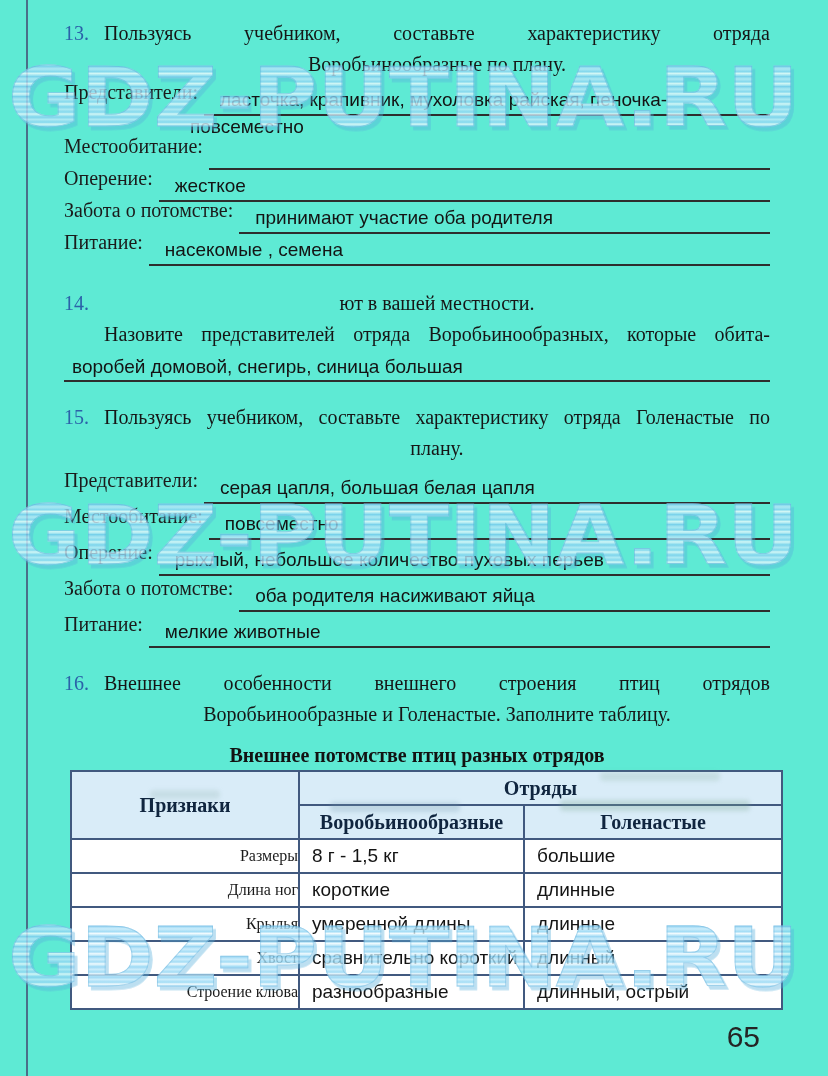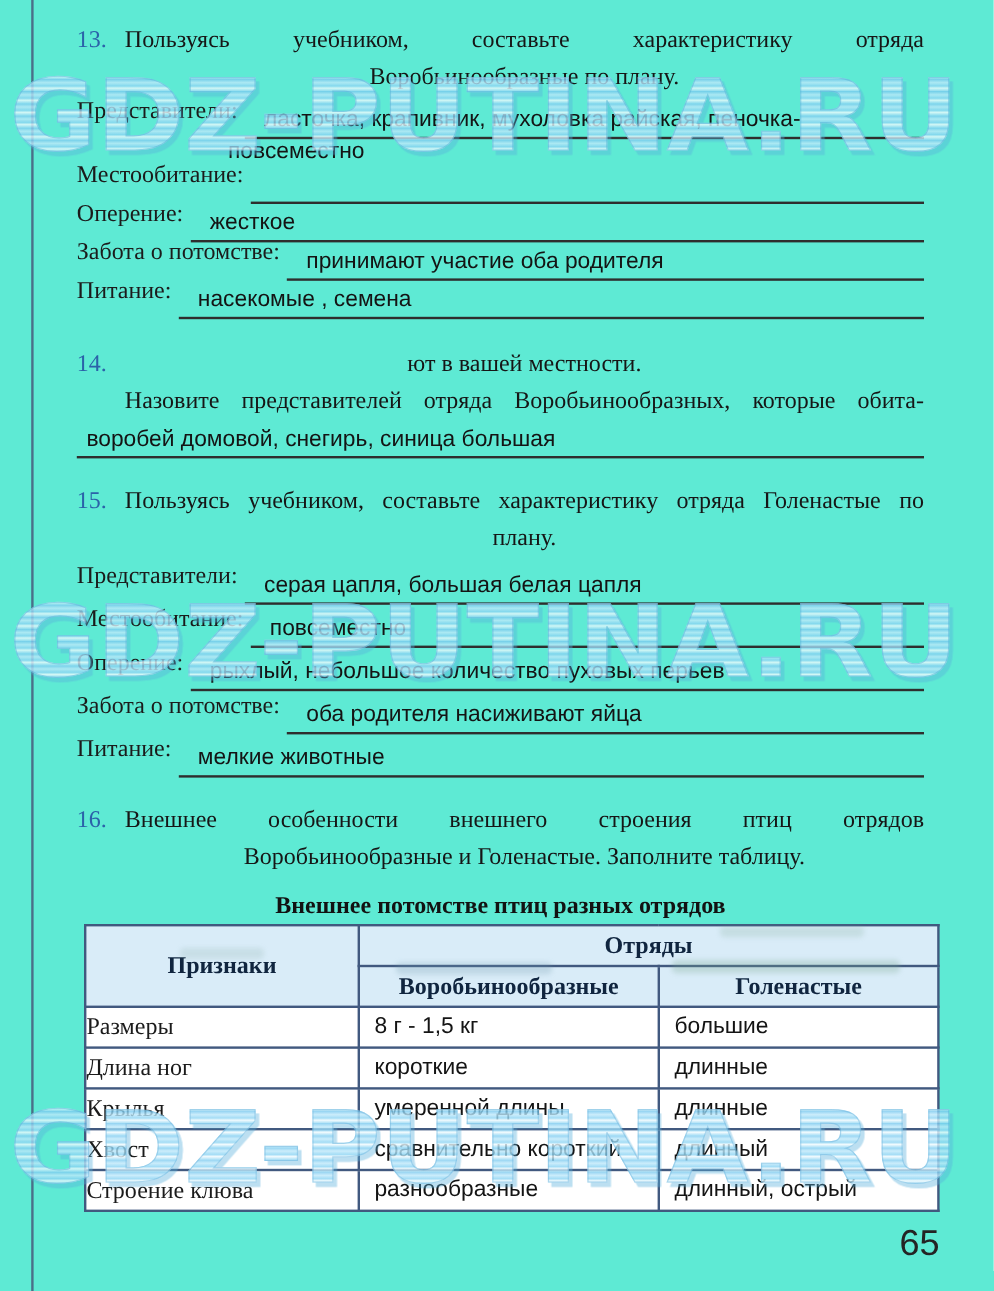--- a/index.html
+++ b/index.html
@@ -77,23 +77,23 @@
     text-align:center; color:#10253f;
   }
   th.orders-head {
     background:#d9ecf8; font-size:20px; font-weight:bold; text-align:center;
     height:34px; color:#10253f;
   }
   th.sub-head {
     background:#d9ecf8; font-size:20px; font-weight:bold; text-align:center;
     height:34px; color:#10253f;
   }
-  th.sub1 { width:250px; }
+  th.sub1 { width:225px; }
   td.feat {
-    text-align:left; font-size:20px; height:34px; color:#1b1b1b;
+    text-align:right; font-size:16px; height:34px; color:#1b1b1b;
     background:#fff;
   }
   td.val {
     font-family:"Liberation Sans", sans-serif; font-size:19px;
     padding-left:12px; height:34px; color:#141414; background:#fff;
   }
 
   
   .watermark {
     position:absolute; left:8px; z-index:5; pointer-events:none;
@@ -115,21 +115,21 @@
   .ghost {
     position:absolute; z-index:2; border-radius:4px;
     background:rgba(120,165,140,.28); filter:blur(2px);
   }
   .g1 { left:560px; top:800px; width:190px; height:11px; }
   .g2 { left:330px; top:802px; width:130px; height:10px; background:rgba(110,150,170,.25); }
   .g3 { left:600px; top:772px; width:120px; height:9px; background:rgba(120,165,140,.2); }
   .g4 { left:150px; top:790px; width:70px; height:9px; background:rgba(120,160,150,.18); }
 
   .page-number {
-    position:absolute; top:1020px; right:45px; z-index:2;
+    position:absolute; top:1020px; right:68px; z-index:2;
     font-family:"Liberation Sans", sans-serif; font-size:30px; color:#242424;
   }
 </style>
 </head>
 <body>
 
 <div class="page">
 
   <div class="left-rule"></div>
 

